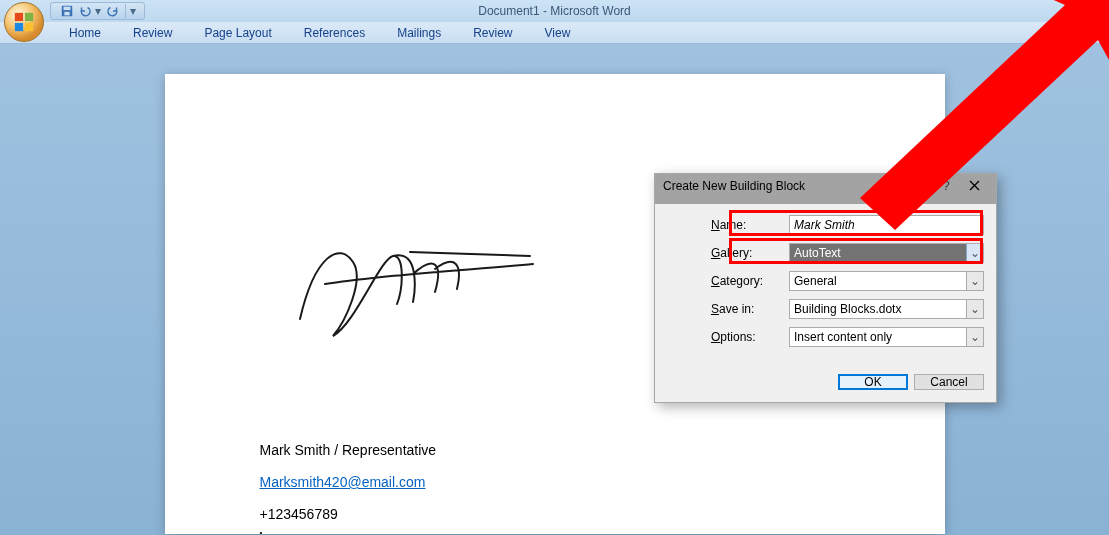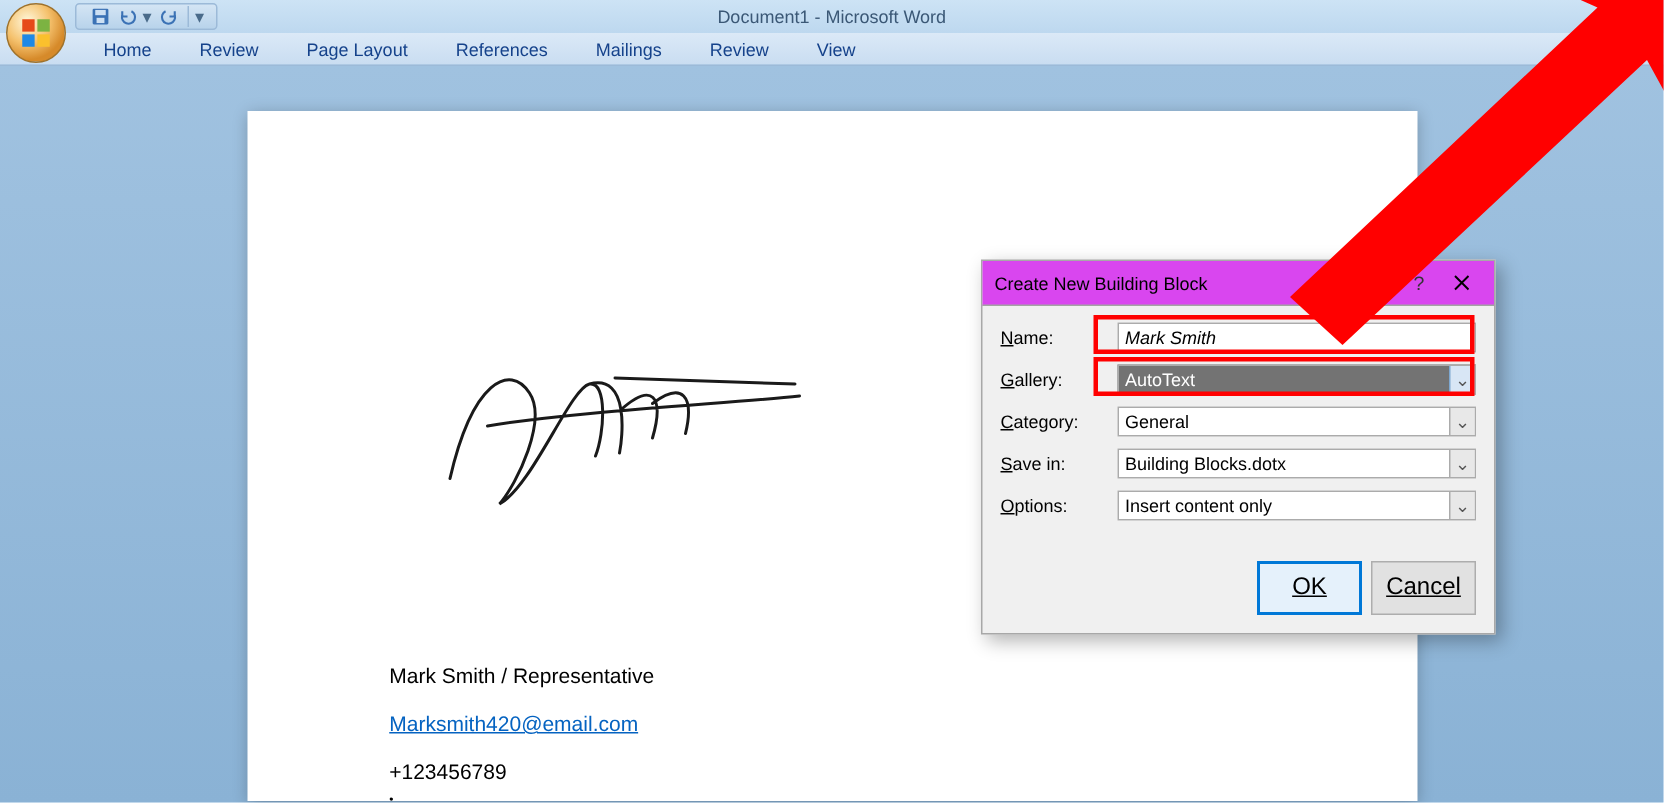--- a/index.html
+++ b/index.html
@@ -115,22 +115,22 @@
       left: 654px;
       top: 173px;
       width: 343px;
       background: #f0f0f0;
       border: 1px solid #a8a8a8;
       box-shadow: 4px 4px 12px rgba(0,0,0,0.3);
       z-index: 100;
     }
     .dialog-titlebar {
       height: 30px;
-      background: #d946ef;
-      border-bottom: 1px solid #a3a3a3;
+      background: #a3a3a3;
+      border-bottom: 7px solid #a3a3a3;
       display: flex;
       align-items: center;
       padding: 0 8px;
       font-size: 12px;
       color: #000;
     }
     .dialog-title { flex: 1; }
     .dialog-help, .dialog-close {
       width: 28px; height: 22px;
       display:flex; align-items:center; justify-content:center;
@@ -145,20 +145,21 @@
       display: flex;
       align-items: center;
       margin-bottom: 6px;
       min-height: 22px;
     }
     .dialog-row.tall { align-items: flex-start; min-height: 44px;}
     .dialog-label {
       width: 78px;
       font-size: 12px;
       color: #000;
+      margin-left: 44px;
     }
     .dialog-label .ul { text-decoration: underline; }
     .dialog-field {
       flex: 1;
       position: relative;
     }
     .field-input {
       width: 100%;
       height: 20px;
       border: 1px solid #ababab;
@@ -216,26 +217,26 @@
     .red-name { left: 729px; top: 210px; width: 254px; height: 26px; z-index:200;}
     .red-gallery { left: 729px; top: 238px; width: 254px; height: 26px; z-index:200;}
     .dialog-buttons {
       display: flex;
       justify-content: flex-end;
       gap: 6px;
       padding: 8px 12px 12px 12px;
     }
     .dlg-btn {
       min-width: 70px;
-      height: 36px;
+      height: 16px;
       border: 1px solid #adadad;
       background: #e1e1e1;
-      font-size: 16px;
+      font-size: 12px;
       cursor: pointer;
-      display:flex; align-items:center; justify-content:center;text-decoration:underline;
+      display:flex; align-items:center; justify-content:center;
     }
     .dlg-btn.primary {
       border: 2px solid #0078d7;
       background: #e5f1fb;
     }
     .red-arrow {
       position: absolute;
       left: 820px; top: -60px;
       z-index: 300;
       pointer-events: none;

